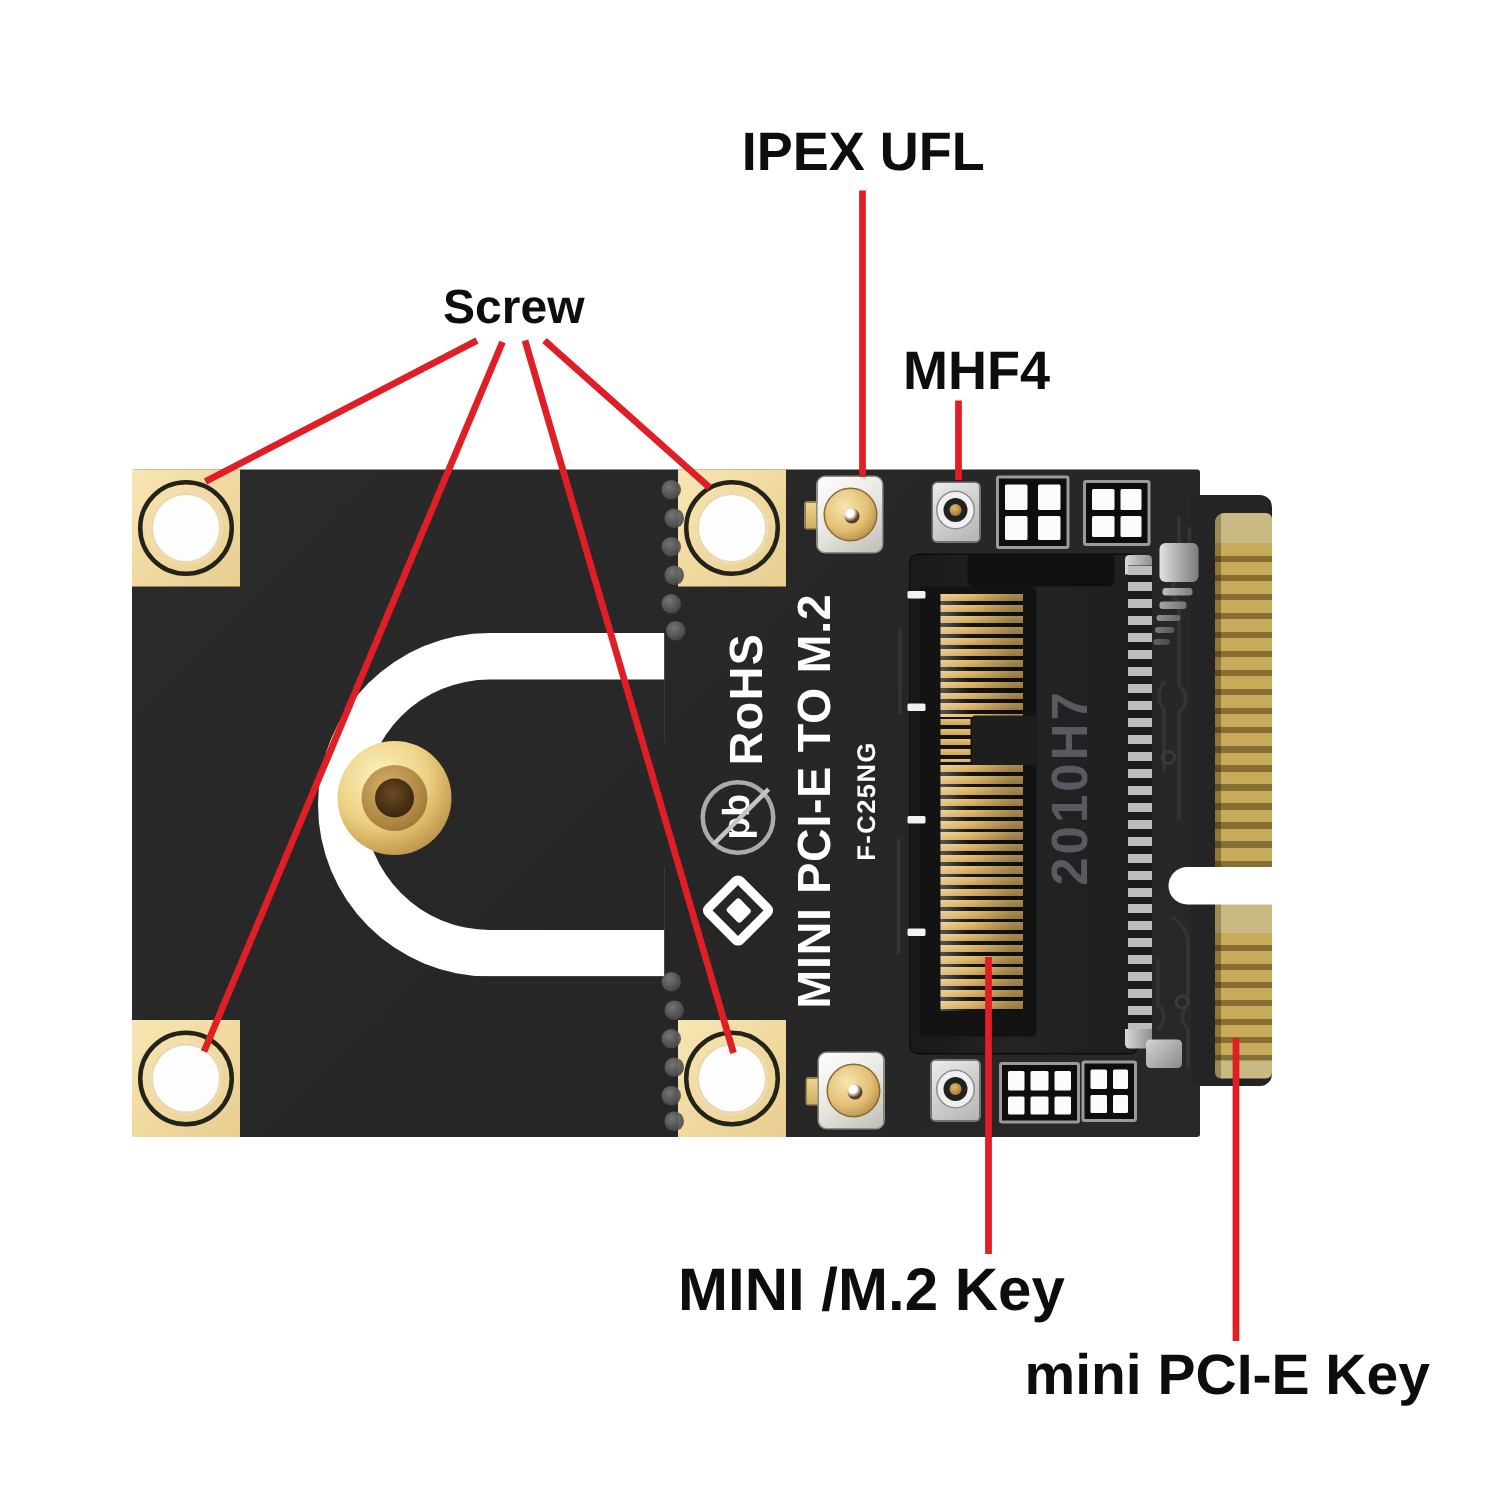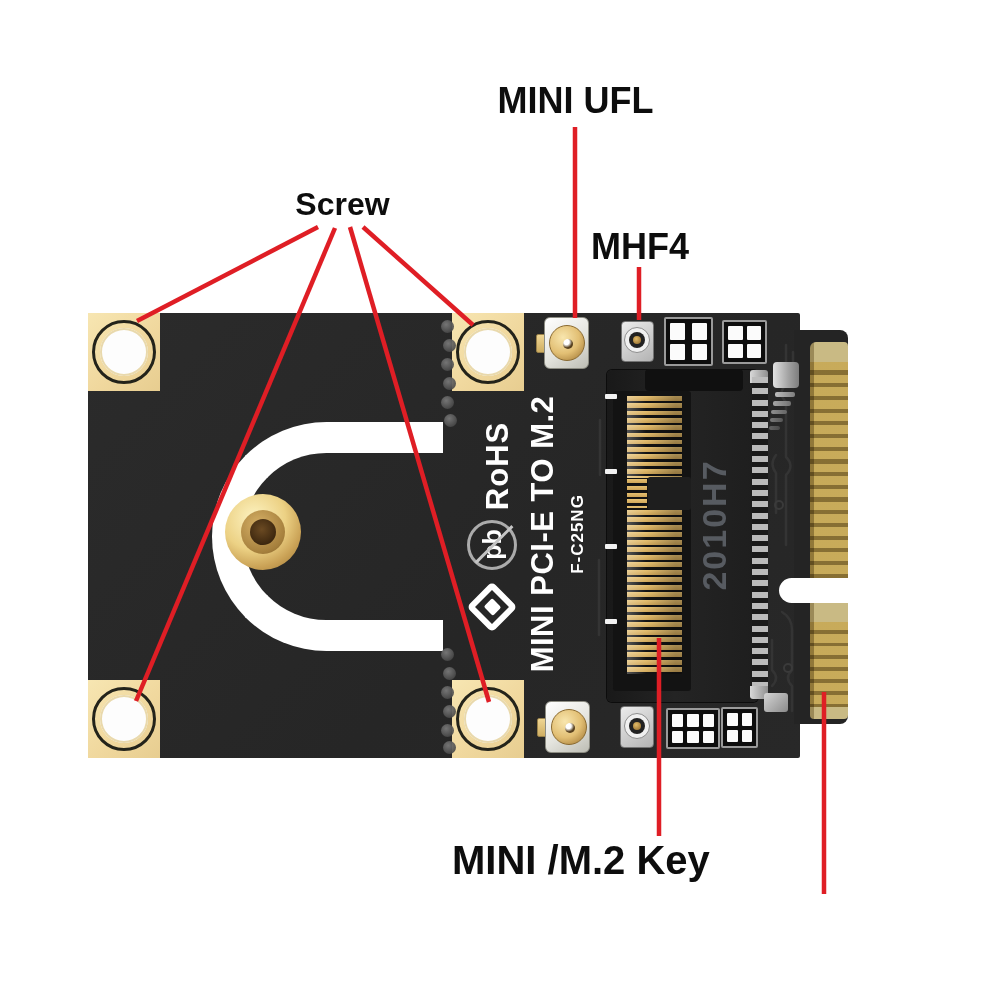--- a/index.html
+++ b/index.html
@@ -3,21 +3,21 @@
 <meta charset="utf-8">
 <style>
   html,body{margin:0;padding:0;background:#fff;}
   #stage{position:relative;width:1000px;height:1000px;background:#ffffff;overflow:hidden;
          font-family:"Liberation Sans",sans-serif;}
   .abs{position:absolute;}
   
   .callout{position:absolute;color:#0d0d0d;font-weight:700;white-space:nowrap;}
   #lbl-screw{left:260px;top:186px;width:165px;text-align:center;font-size:32px;}
   #lbl-ipex{left:468px;top:80px;width:215px;text-align:center;font-size:36px;}
-  #lbl-mhf4{left:591px;top:226px;width:152px;font-size:36px;}
+  #lbl-mhf4{left:575px;top:226px;width:152px;text-align:center;font-size:36px;}
   #lbl-ngff{left:452px;top:838px;font-size:40px;}
   #lbl-minipcie{left:683px;top:896px;font-size:38px;}
   
   #board-main{left:88px;top:313px;width:712px;height:445px;background:linear-gradient(135deg,#2b2b2b,#262626 60%,#282828);border-radius:2px;}
   #edge-tab{left:794px;top:330px;width:54px;height:394px;background:#242424;border-radius:0 8px 8px 0;}
   .goldsolid{background:linear-gradient(90deg,#9b8a58 0 4px,#c9ba84 4px);}
   #gold-up-solid{left:810px;top:342px;width:38px;height:20px;border-radius:6px 4px 0 0;}
   #gold-up-stripes{left:810px;top:362px;width:38px;height:216px;
      background:repeating-linear-gradient(180deg,#eedda4 0 8.5px,#a1905e 8.5px 12.7px),linear-gradient(90deg,#9b8a58 0 4px,#d6c58c 4px);
      background-blend-mode:multiply;}
@@ -244,17 +244,18 @@
       <line x1="318" y1="227" x2="137" y2="321"></line>
       <line x1="363" y1="227" x2="473" y2="325"></line>
       <line x1="335" y1="228" x2="136" y2="701"></line>
       <line x1="350" y1="227" x2="489" y2="702"></line>
       <line x1="659" y1="638" x2="659" y2="836"></line>
       <line x1="824" y1="692" x2="824" y2="894"></line>
     </g>
   </svg>
 
   <div class="callout" id="lbl-screw">Screw</div>
-  <div class="callout" id="lbl-ipex">MINI UFL</div>
+  <div class="callout" id="lbl-ipex">IPEX UFL</div>
   <div class="callout" id="lbl-mhf4">MHF4</div>
   <div class="callout" id="lbl-ngff">MINI /M.2 Key</div>
+  <div class="callout" id="lbl-minipcie">mini PCI-E Key</div>
 
 </div>
 
 </body></html>

